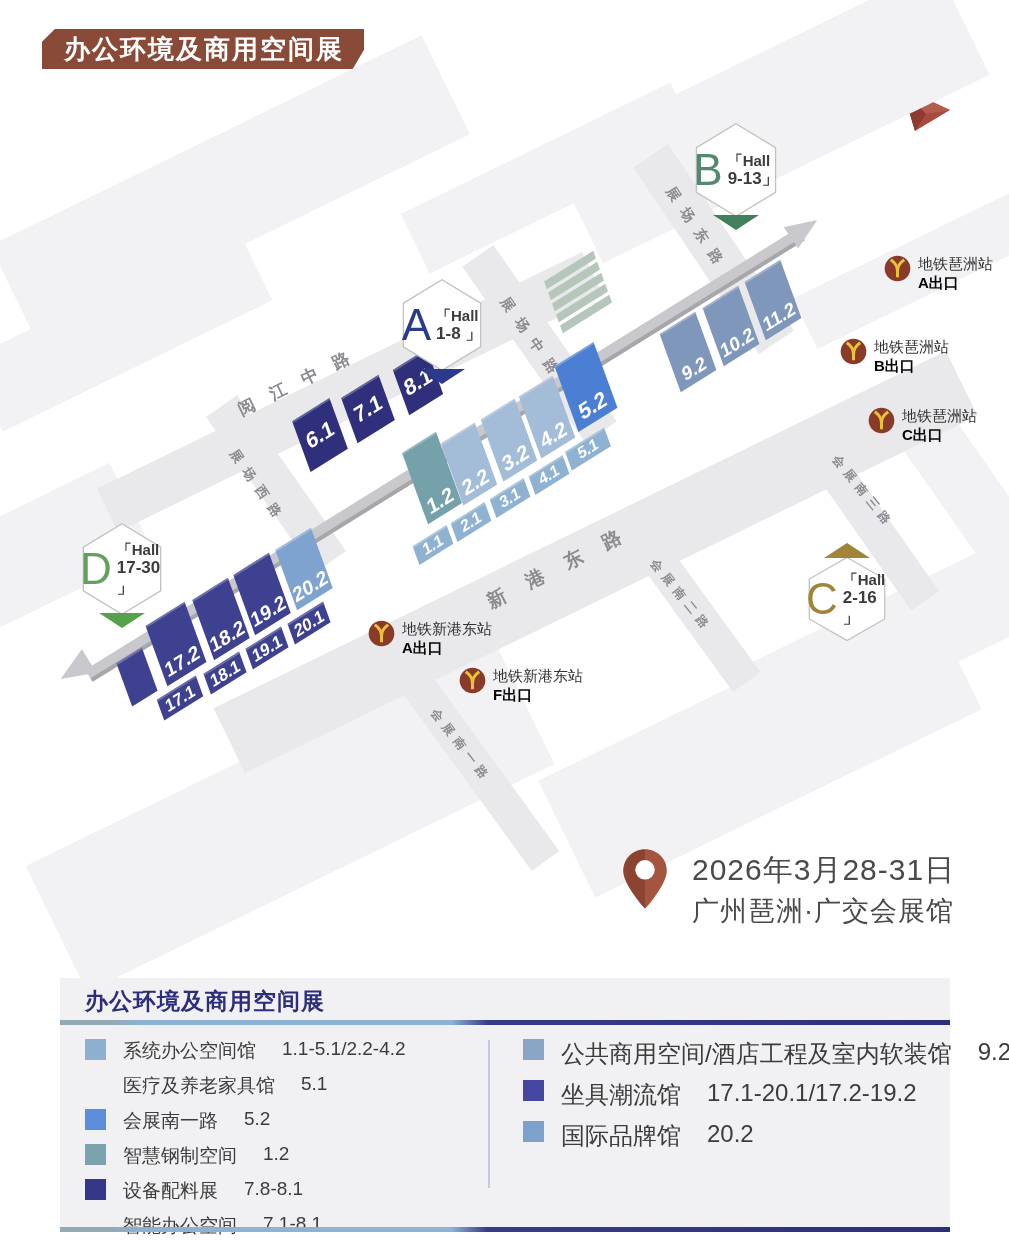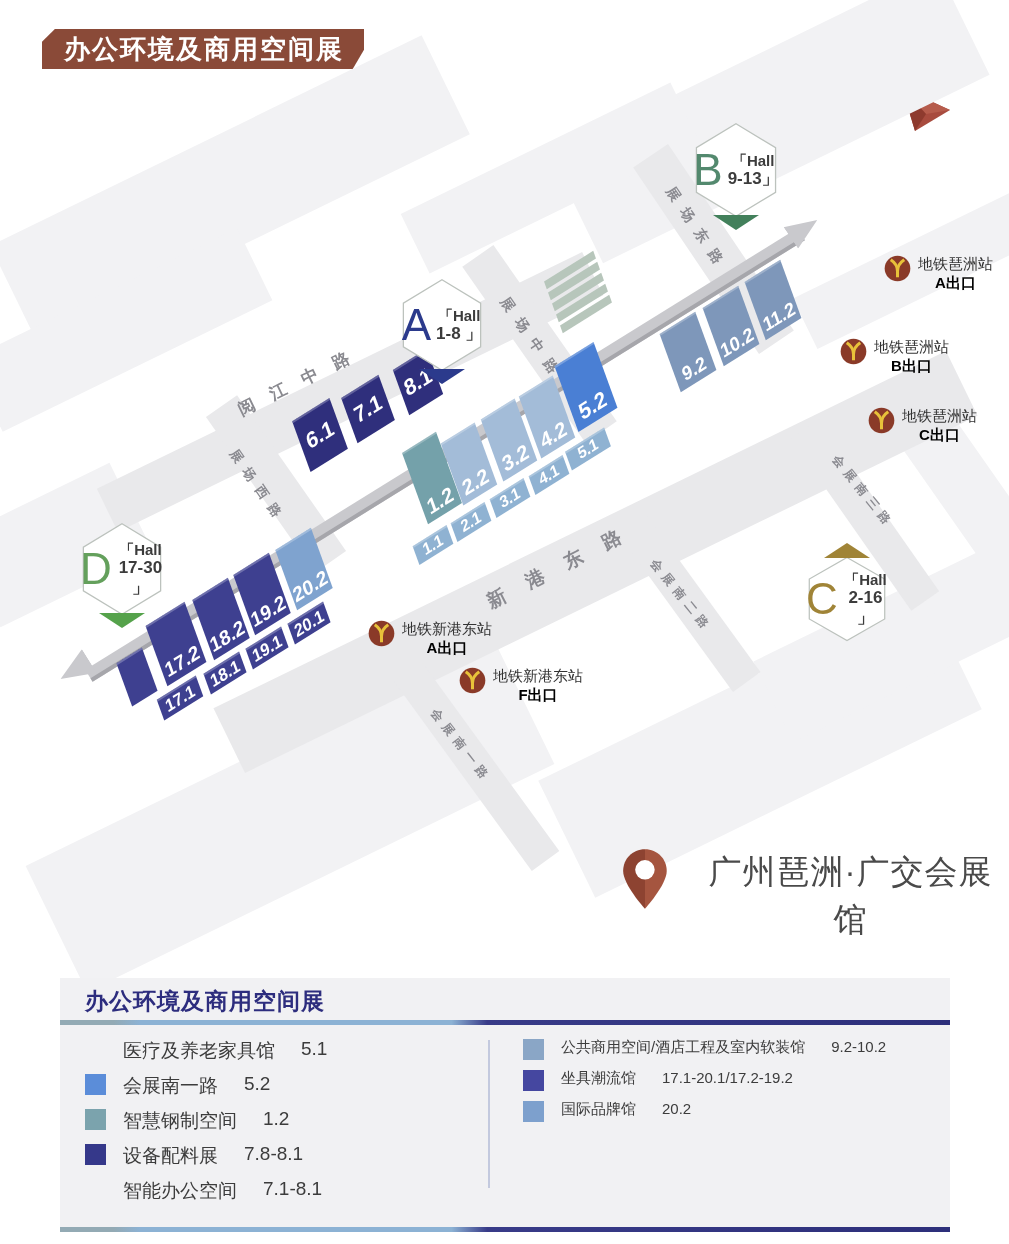--- a/index.html
+++ b/index.html
@@ -1,17 +1,17 @@
 <!DOCTYPE html>
 <html><head>
 <meta charset="utf-8">
 <style>
   html,body{margin:0;padding:0;background:#fff;}
   #stage{position:relative;width:1009px;height:1244px;overflow:hidden;background:#fff;
-         font-family:"Liberation Sans","DejaVu Sans",sans-serif;text-align:center;}
+         font-family:"Liberation Sans","DejaVu Sans",sans-serif;}
   
   .banner{position:absolute;background:#8a4a38;color:#fff;font-weight:bold;
           display:flex;align-items:center;padding-left:22px;letter-spacing:2px;box-sizing:border-box;}
   #banner1{left:42px;top:29px;width:322px;height:40px;font-size:26px;
            clip-path:polygon(0 32%,4% 0,100% 0,100% 52%,96.5% 100%,0 100%);}
   #banner2{left:41px;top:81px;width:187px;height:40px;font-size:25px;
            clip-path:polygon(0 32%,6% 0,100% 0,100% 52%,90% 100%,0 100%);}
   
   #compass{position:absolute;left:836px;top:44px;width:120px;height:100px;}
   #compass .lbl{position:absolute;left:18px;top:14px;font-size:25px;font-weight:bold;color:#4d4d4d;
@@ -43,21 +43,21 @@
   #event .dt{font-size:30px;color:#4a4a4a;line-height:1.45;letter-spacing:1px;}
   
   #legend{position:absolute;left:60px;top:978px;width:890px;height:254px;background:#f1f1f3;}
   #legend .title{position:absolute;left:25px;top:8px;font-size:23px;font-weight:bold;color:#2d2d7e;letter-spacing:1px;}
   #legend .bar{position:absolute;left:0;height:5px;width:100%;
        background:linear-gradient(90deg,#93aab4 0%,#93aab4 6%,#8cb2d4 9%,#8cb2d4 44%,#383b88 48%,#2d2f7a 100%);}
   #legend .bar.top{top:42px;} #legend .bar.bottom{bottom:0;}
   .legend-col{position:absolute;top:60px;}
   #legend-left{left:25px;width:400px;} #legend-right{left:463px;width:450px;}
   .lrow{display:flex;align-items:flex-start;margin-bottom:9px;font-size:19px;color:#3c3c3c;}
-  #legend-right .lrow{font-size:15px;}
+  #legend-right .lrow{font-size:24px;}
   .lrow .sw{width:21px;height:21px;margin-right:17px;flex:0 0 21px;margin-top:1px;}
   .lrow .lab{white-space:nowrap;}
   .lrow .val{white-space:nowrap;margin-left:26px;}
   #legend .divider{position:absolute;left:428px;top:62px;width:2px;height:148px;background:#c3c9de;}
 </style>
 </head>
 <body>
 
 <div id="stage">
 
@@ -241,29 +241,35 @@
       <defs>
           <linearGradient id="ping" x1="0" y1="0" x2="1" y2="0">
         <stop offset="0.5" stop-color="#8d4331"></stop>
             <stop offset="0.5" stop-color="#a5553f"></stop>
       </linearGradient>
         </defs>
       <path d="M20,1 C9,1 1,9.5 1,20 C1,32 20,53 20,53 C20,53 39,32 39,20 C39,9.5 31,1 20,1 Z" fill="url(#ping)"></path>
       <circle cx="20" cy="19" r="8.5" fill="#fff"></circle>
     </svg>
     <div class="dt">
-      <div style="font-size:33px;">广州琶洲·广交会展馆</div>
+      <div>2026年3月28-31日</div>
+      <div style="font-size:27px;">广州琶洲·广交会展馆</div>
     </div>
   </div>
 
   <div id="legend">
     <div class="title">办公环境及商用空间展</div>
     <div class="bar top"></div>
     <div class="legend-col" id="legend-left">
         <div class="lrow">
+          <span class="sw" style="background: rgb(143, 175, 208);"></span>
+          <span class="lab">系统办公空间馆</span>
+          <span class="val">1.1-5.1/2.2-4.2</span>
+        </div>
+        <div class="lrow">
           <span class="sw" style="visibility: hidden;"></span>
           <span class="lab">医疗及养老家具馆</span>
           <span class="val">5.1</span>
         </div>
         <div class="lrow">
           <span class="sw" style="background: rgb(91, 141, 217);"></span>
           <span class="lab">会展南一路</span>
           <span class="val">5.2</span>
         </div>
         <div class="lrow">

